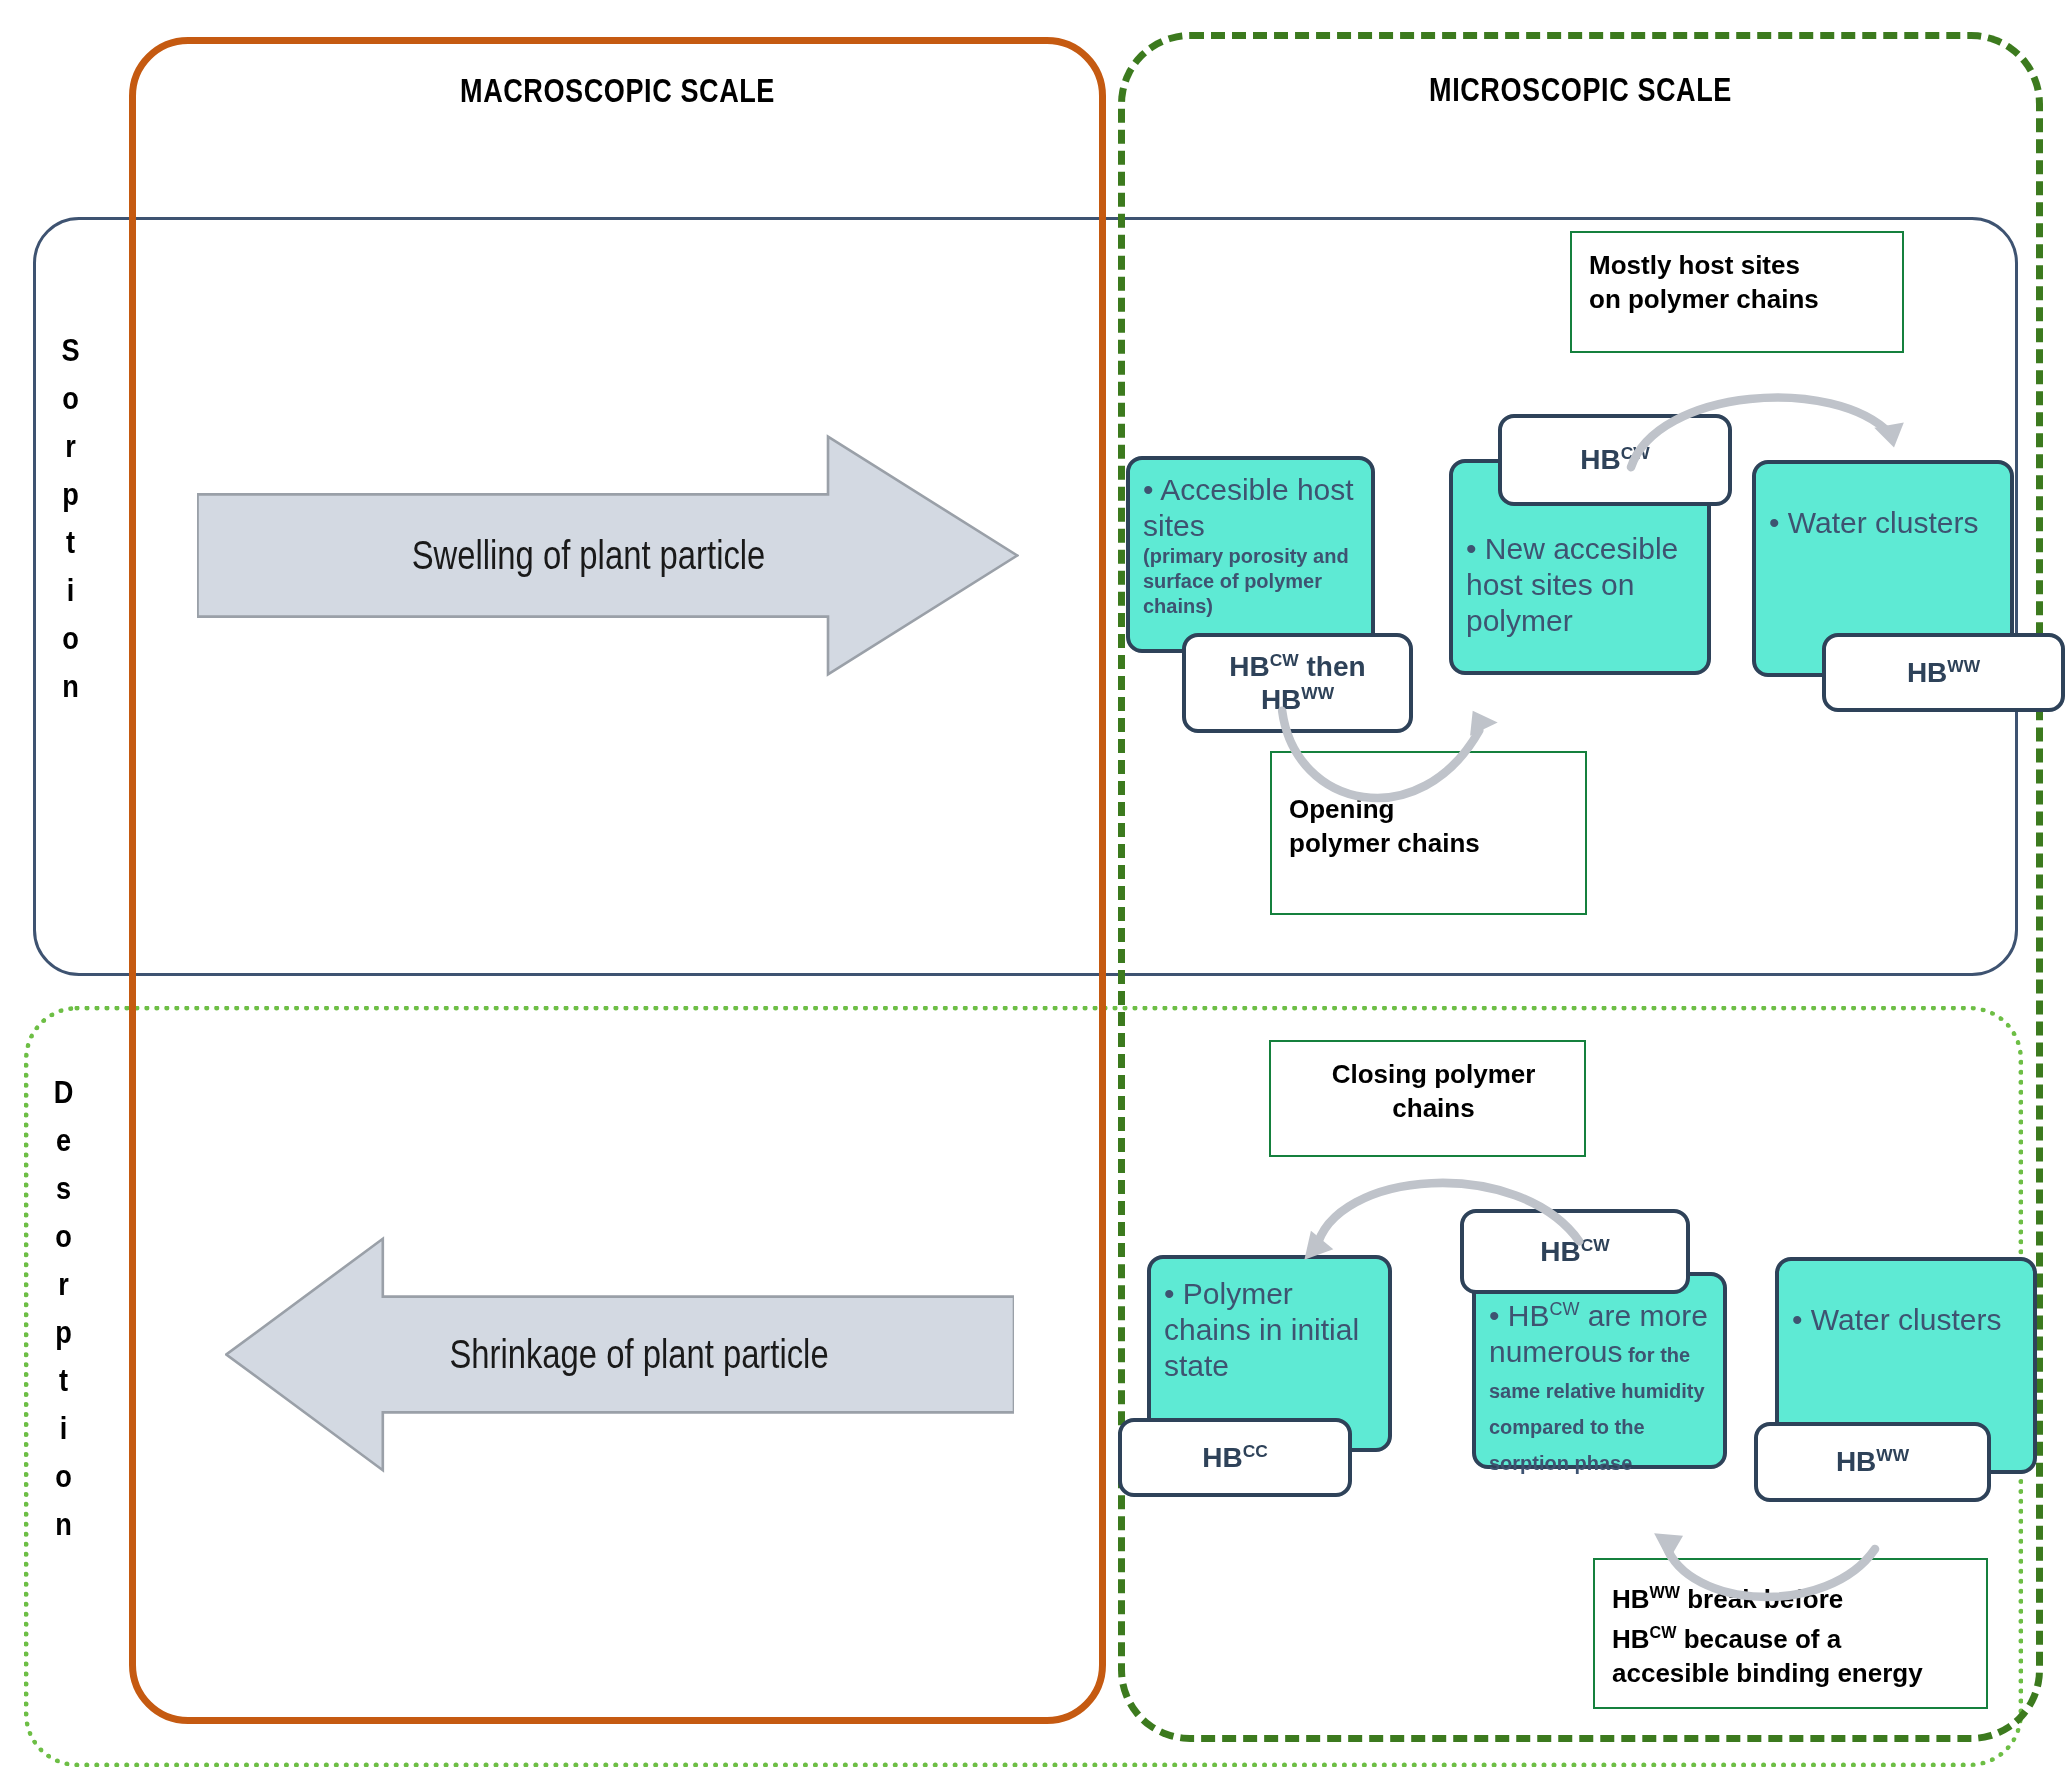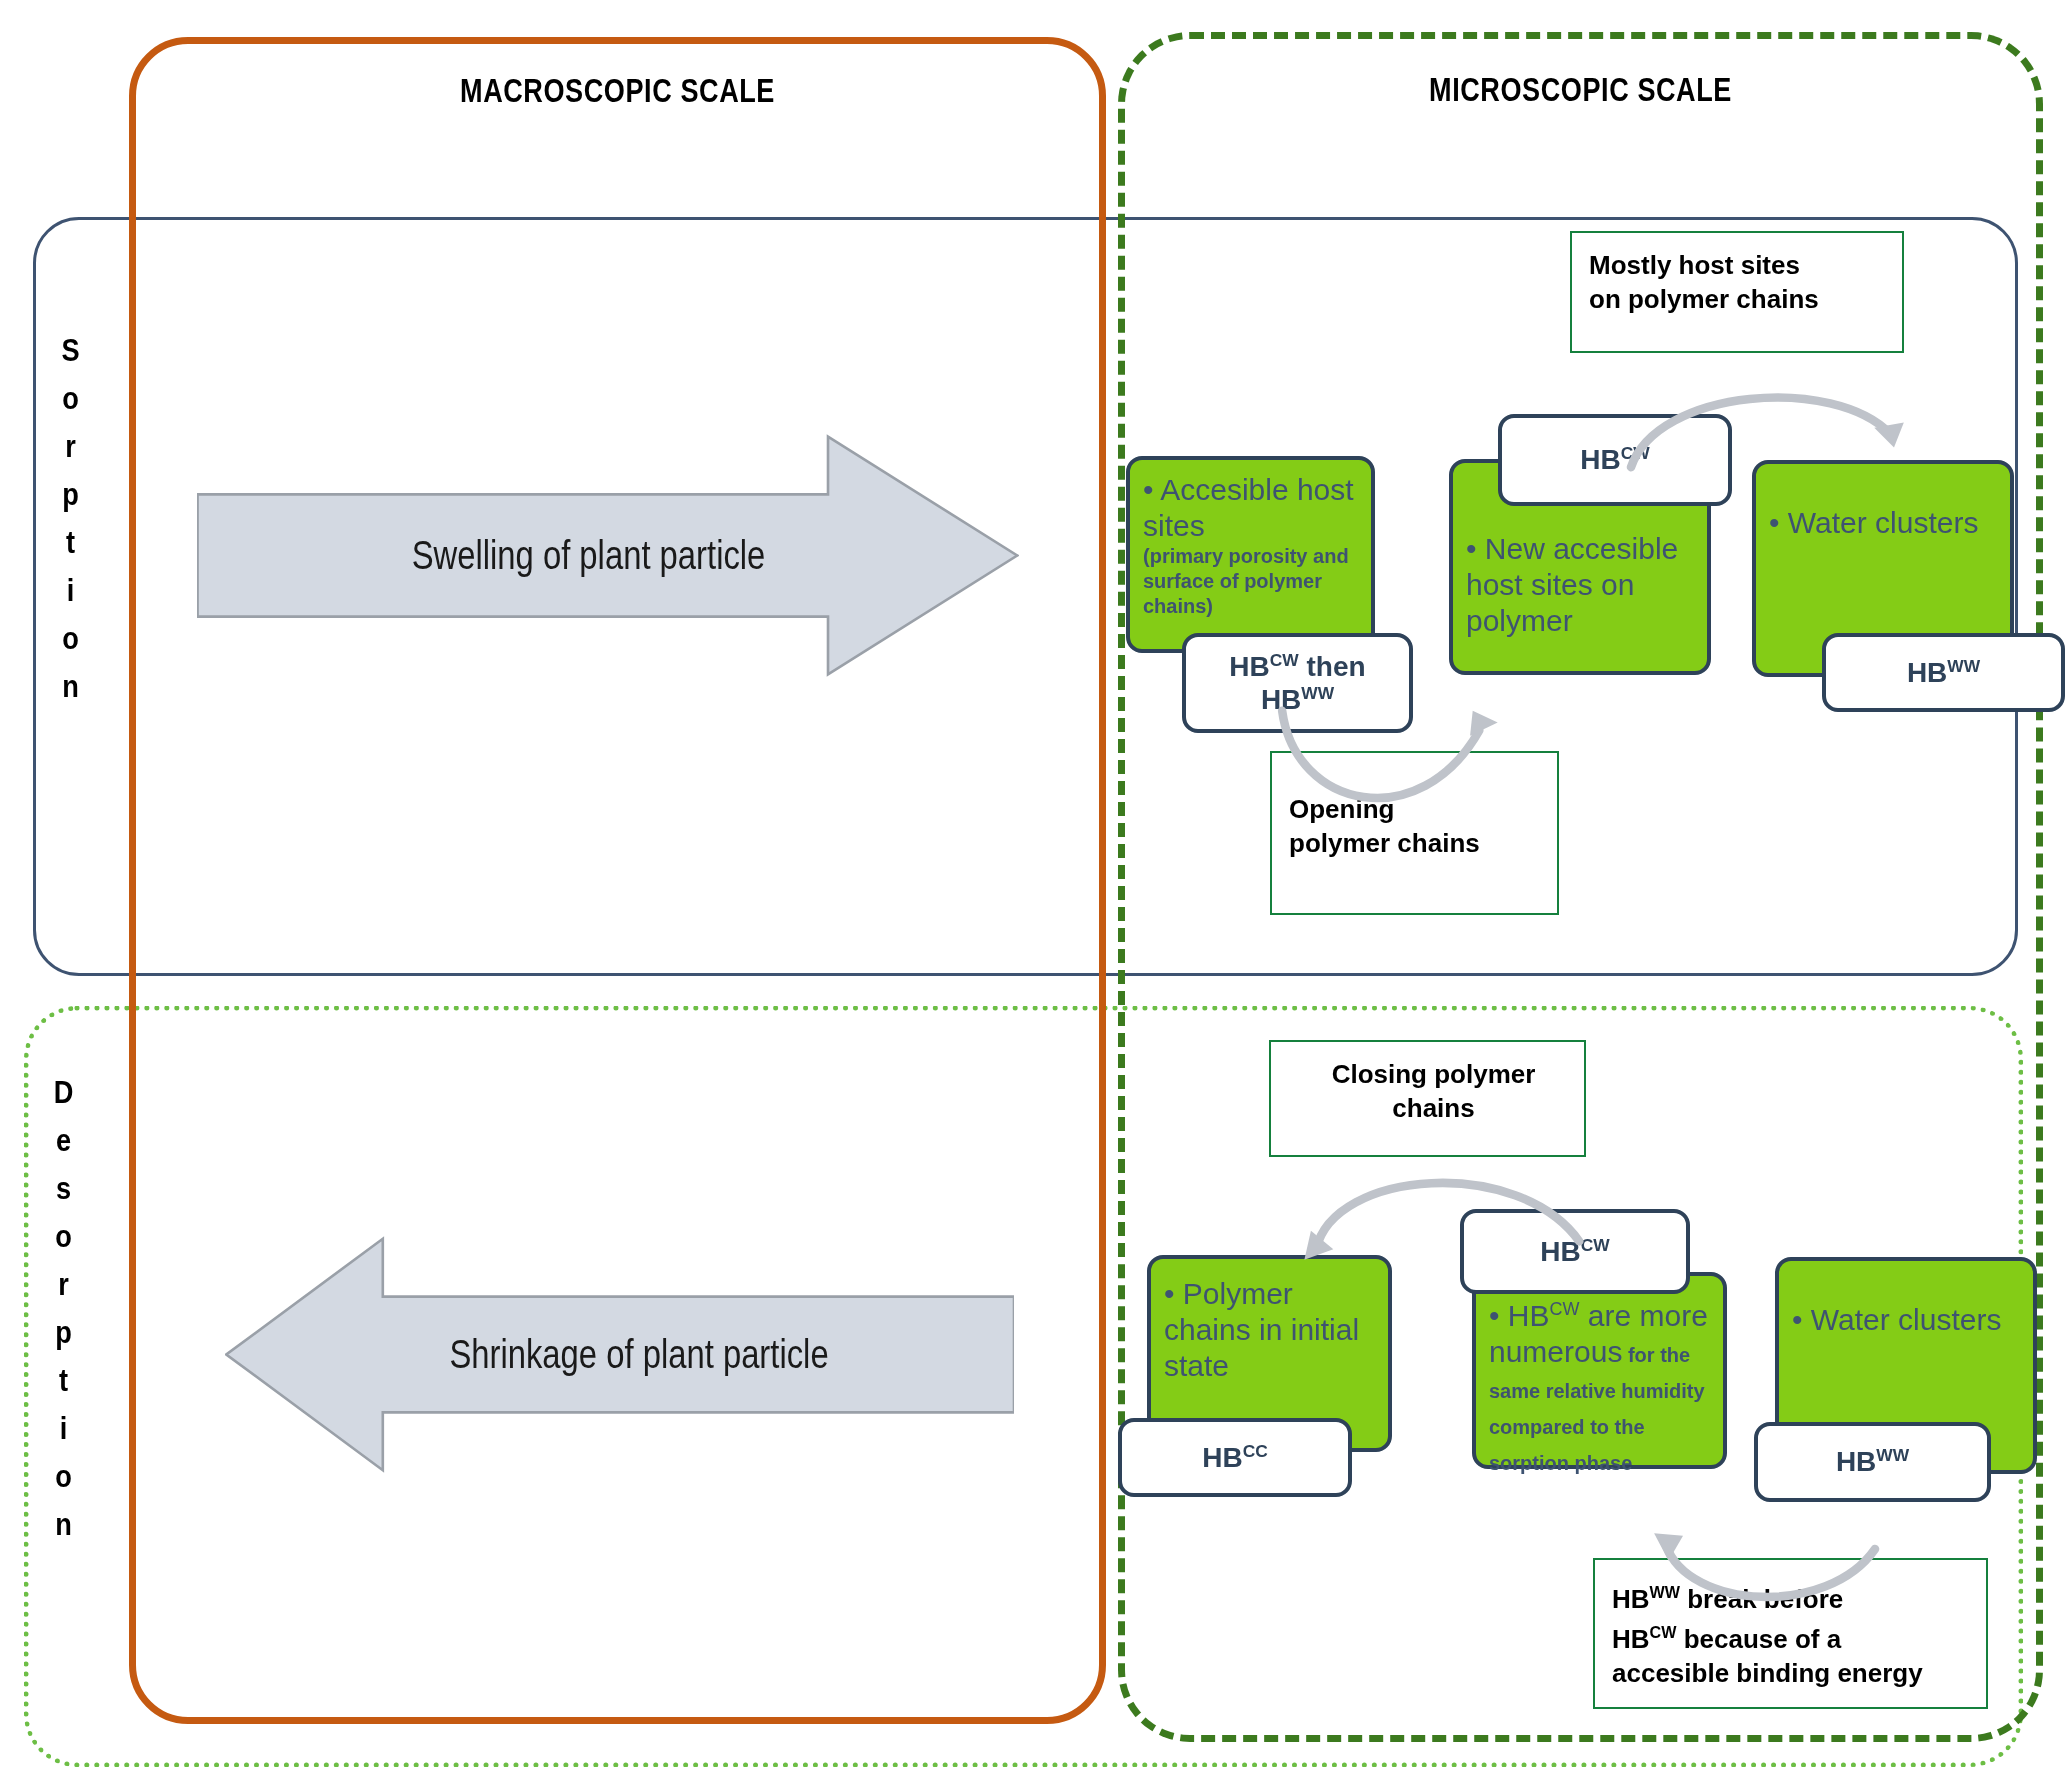--- a/index.html
+++ b/index.html
@@ -44,21 +44,21 @@
       transform:scaleX(.80);transform-origin:center;}
   #swell-arrow{left:197px;top:434px;width:822px;height:243px;}
   #swell-arrow .arrow-text{left:0;width:783px;}
   #shrink-arrow{left:225px;top:1236px;width:789px;height:237px;}
   #shrink-arrow .arrow-text{left:39px;width:750px;}
 
   
   .mbox{position:absolute;box-sizing:border-box;
       border:4.6px solid #2E4259;border-radius:16px;
       color:#3E5371;}
-  .mbox.grey{background:#84cc16;}
+  .mbox.grey{background:#5eead4;}
   .mbox.white{background:#FFFFFF;}
   .mbox .inner{padding:12px 10.5px 6.6px 13px;}
   .bullet-line{font-size:30px;line-height:36px;}
   .small{font-size:20px;line-height:25px;font-weight:600;}
   .tag{display:flex;align-items:center;justify-content:center;
       height:100%;font-size:28px;font-weight:bold;color:#2E4259;text-align:center;}
   .tag sup{font-size:0.62em;font-weight:bold;}
   .bullet-line sup{font-size:.60em;}
 
   
@@ -174,21 +174,21 @@
     </div>
   </div>
 
   <div class="curve" style="left:1269px;top:704px;width:276px;height:145px;">
     <svg width="276" height="145" viewBox="0 0 420 220">
       <path d="M20,10 C40,160 230,200 320,40" fill="none" stroke="#BFC3CA" stroke-width="13" stroke-linecap="round"></path>
       <polygon points="310,10 348,28 306,48" fill="#BFC3CA"></polygon>
     </svg>
   </div>
 
-  <div class="callout" style="left:1270px;top:751px;width:289px;height:164px;z-index:44;">
+  <div class="callout" style="left:1270px;top:751px;width:317px;height:164px;z-index:44;">
     <div style="margin-top:24px">Opening</div>
     <div>polymer chains</div>
   </div>
 
   <div class="callout" style="left:1269px;top:1040px;width:317px;height:117px;z-index:58;padding-left:29px;">
     <div style="text-align:center">Closing polymer</div>
     <div style="text-align:center">chains</div>
   </div>
 
   <div class="curve" style="left:1282px;top:1128px;width:342px;height:132px;">

